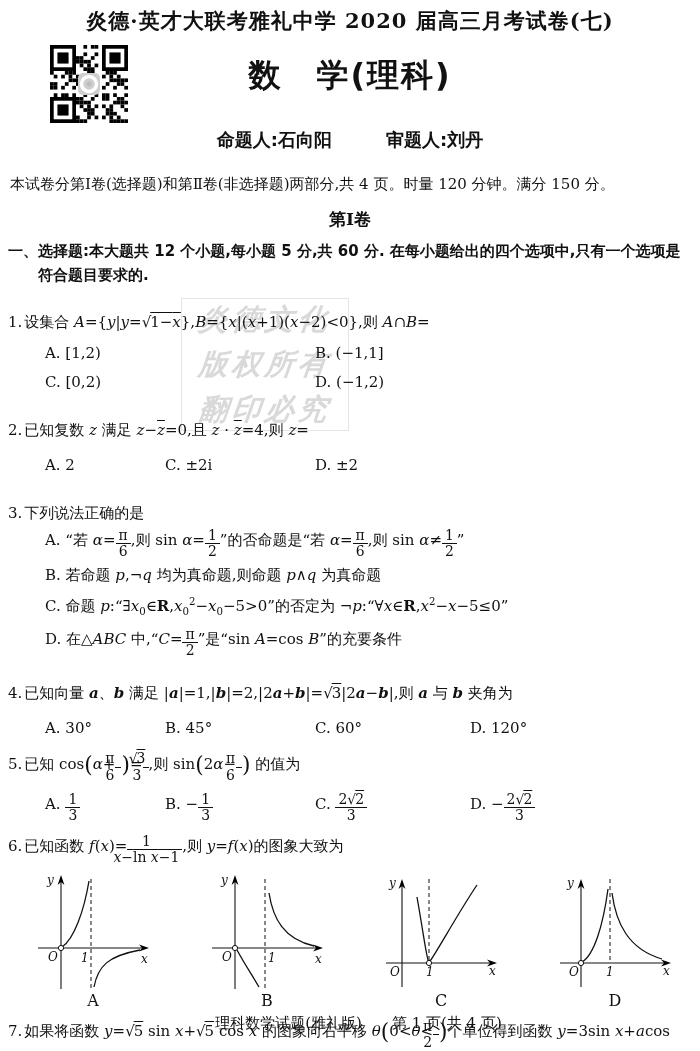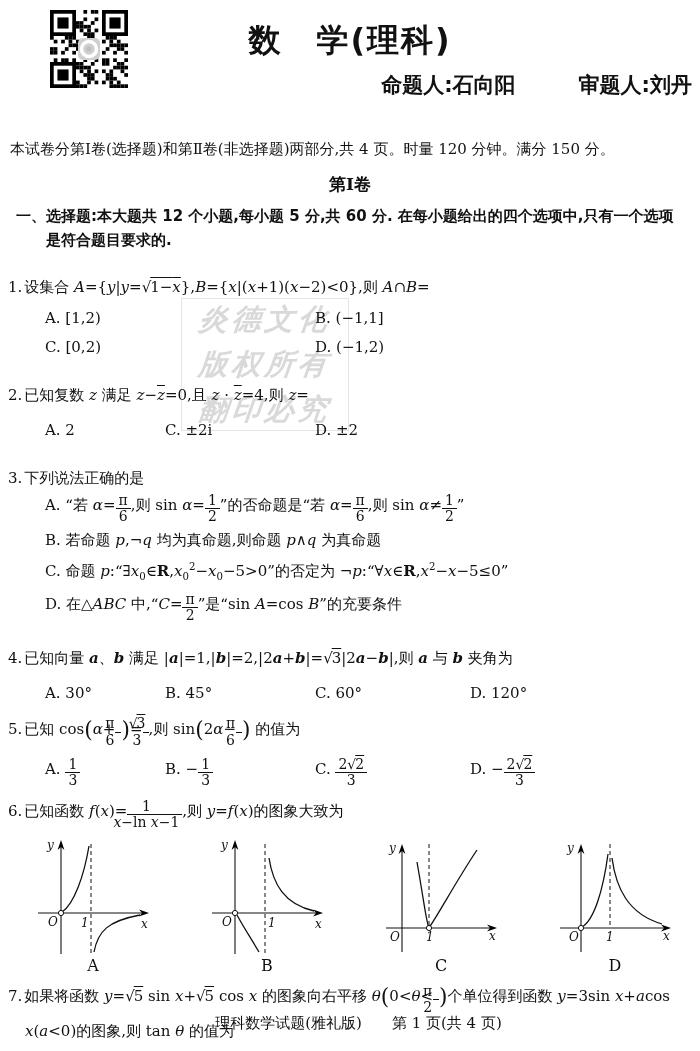--- a/index.html
+++ b/index.html
@@ -15,26 +15,26 @@
              font-weight:bold;font-style:italic;font-size:29px;letter-spacing:4px;color:#d9d9d9;
              transform:skewX(-6deg);line-height:1;}
 
   
   .exam-title{margin:7px 0 0;text-align:center;font-size:21px;font-weight:bold;letter-spacing:1px;
               font-family:"DejaVu Serif",serif;}
   .hdr{position:relative;min-height:124px;}
   .qr{position:absolute;left:42px;top:10px;width:78px;height:78px;}
   .subject{text-align:center;font-size:32px;font-weight:bold;padding-top:22px;line-height:1.15;
            font-family:"DejaVu Sans","Liberation Sans",sans-serif;letter-spacing:2px;}
-  .authors{text-align:right;font-size:21px;font-weight:bold;margin-top:12px;
+  .authors{text-align:center;font-size:18px;font-weight:bold;margin-top:34px;
            font-family:"DejaVu Sans","Liberation Sans",sans-serif;}
   .intro{margin:14px 2px 0;font-size:15px;line-height:22px;}
 
   .section-title{text-align:center;font-size:17px;font-weight:bold;margin-top:13px;}
-  .instruction{margin:8px 8px 0;font-weight:bold;font-size:15px;line-height:24px;
+  .instruction{margin:8px 0 0;font-weight:bold;font-size:15px;line-height:24px;
                font-family:"DejaVu Sans","Liberation Sans",sans-serif;
                padding-left:2em;text-indent:-2em;}
 
   
   .qp{margin:23px 0 0;line-height:24px;padding-left:17px;text-indent:-17px;}
   .qnum{padding-right:2px;}
   .opts{margin-left:37px;}
   .opts-grid4{display:grid;grid-template-columns:120px 150px 155px 1fr;align-items:center;margin-top:10px;}
   .opts-grid2{display:grid;grid-template-columns:270px 1fr;row-gap:3px;margin-top:6px;}
   .opts-grid2 .opt,.opts-grid4 .opt{line-height:26px;}
@@ -68,20 +68,21 @@
 
 <div class="page">
 
   <div class="watermark">
     <span>炎德文化</span>
     <span>版权所有</span>
     <span>翻印必究</span>
   </div>
 
   <div class="content">
+    <h1 class="exam-title">炎德·英才大联考雅礼中学 2020 届高三月考试卷(七)</h1>
 
     <div class="hdr">
       <div class="qr">
         <svg id="qrsvg" width="78" height="78" viewBox="0 0 78 78">
             <rect x="33.43" y="0.00" width="3.71" height="3.71" fill="#000"></rect>
             <rect x="40.86" y="0.00" width="3.71" height="3.71" fill="#000"></rect>
             <rect x="44.57" y="0.00" width="3.71" height="3.71" fill="#000"></rect>
             <rect x="33.43" y="7.43" width="3.71" height="3.71" fill="#000"></rect>
             <rect x="44.57" y="7.43" width="3.71" height="3.71" fill="#000"></rect>
             <rect x="26.00" y="11.14" width="3.71" height="3.71" fill="#000"></rect>

